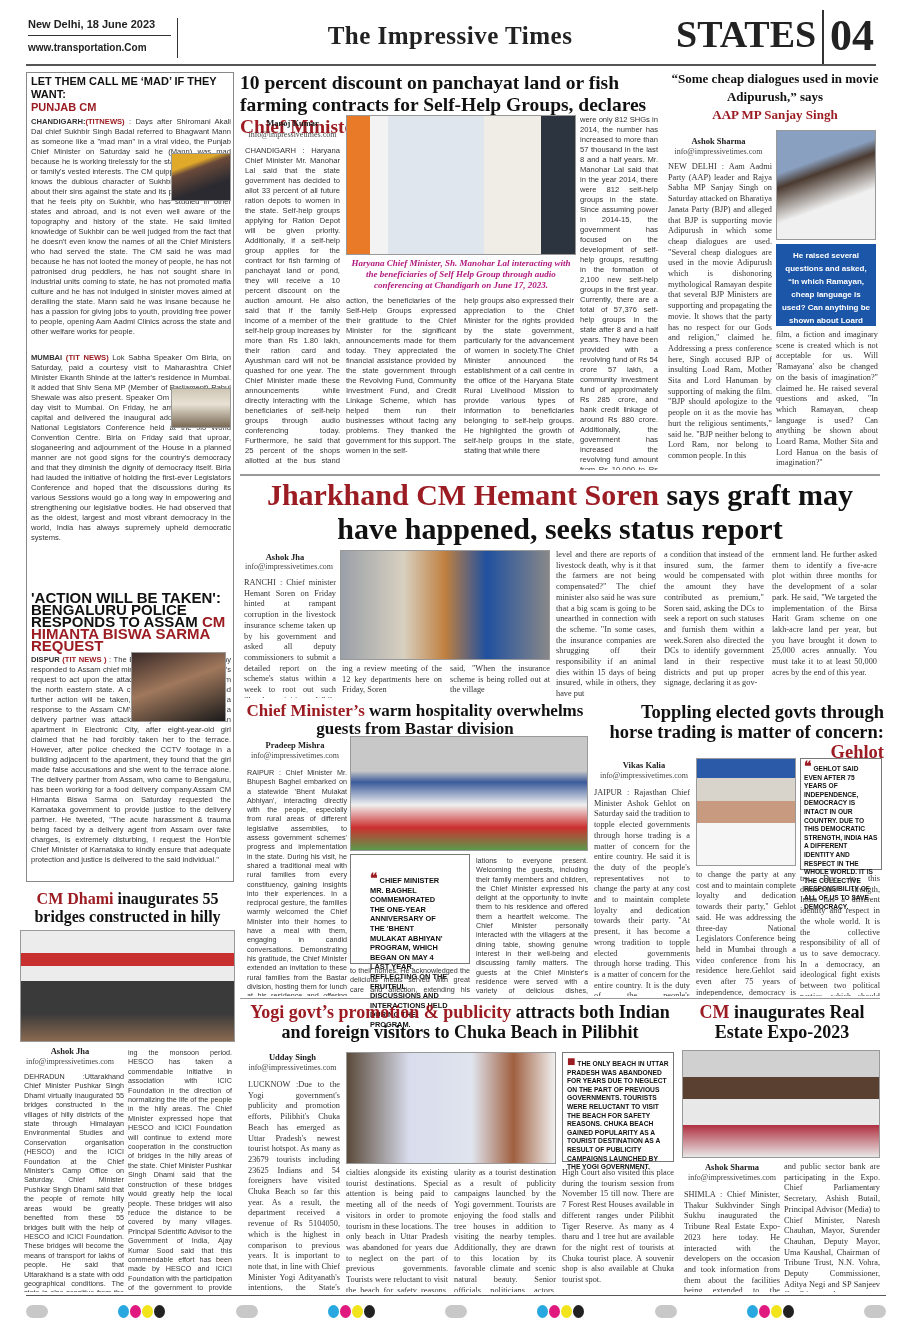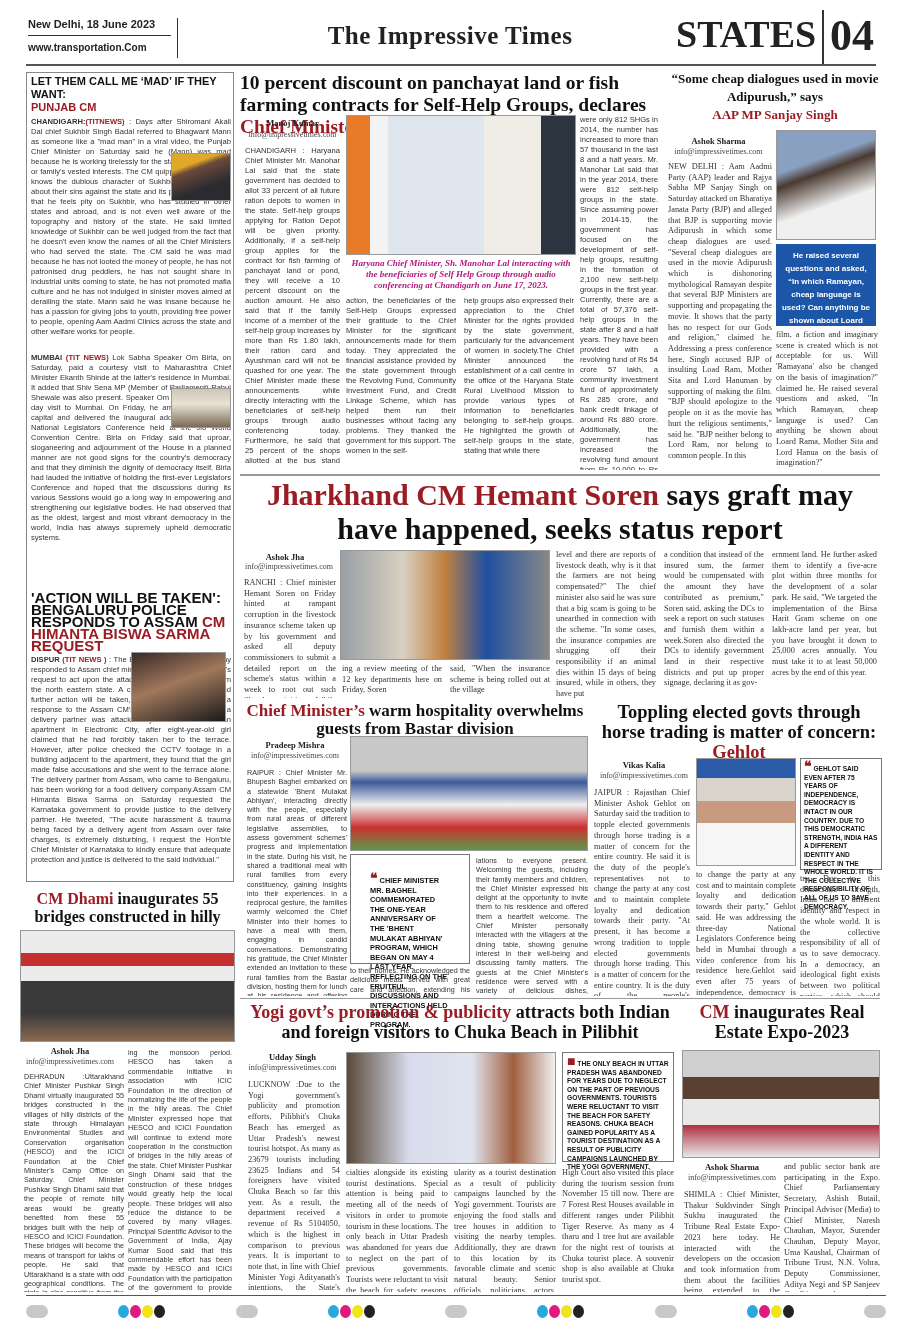--- a/index.html
+++ b/index.html
@@ -102,21 +102,21 @@
   <h2 style="font-size:17px;line-height:18px"><span class="red">Chief Minister’s</span> <span>warm hospitality overwhelms guests from Bastar division</span></h2>
 </div>
 <div class="abs byline" style="left:245px;top:740px;width:100px">Pradeep Mishra</div>
 <div class="abs email" style="left:245px;top:751px;width:100px">info@impressivetimes.com</div>
 <div class="abs txtsm sans" style="left:247px;top:768px;width:100px;height:228px;overflow:hidden;font-size:7.2px;line-height:9.3px">RAIPUR : Chief Minister Mr. Bhupesh Baghel embarked on a statewide 'Bhent Mulakat Abhiyan', interacting directly with the people, especially from rural areas of different legislative assemblies, to assess government schemes' progress and implementation in the state. During his visit, he shared a traditional meal with rural families from every constituency, gaining insights into their experiences. In a reciprocal gesture, the families warmly welcomed the Chief Minister into their homes to have a meal with them, engaging in candid conversations. Demonstrating his gratitude, the Chief Minister extended an invitation to these rural families from the Bastar division, hosting them for lunch at his residence and offering them exceptional hospitality. The Chief Minister graciously welcomed the guests from Bastar at his residence, expressing gratitude for their warm hospitality during his visit</div>
 <div class="abs photo" style="left:350px;top:736px;width:238px;height:115px;background:linear-gradient(180deg,#c8c8c8 0 30%,#3a5a9a 40%,#f0f0f0 60%,#cc3030 80%,#5a9a4a)"></div>
 <div class="abs quote" style="left:350px;top:854px;width:120px;height:110px;font-size:7.4px;line-height:9.6px"><span class="red" style="font-size:14px">❝</span> <span>CHIEF MINISTER MR. BAGHEL COMMEMORATED THE ONE-YEAR ANNIVERSARY OF THE 'BHENT MULAKAT ABHIYAN' PROGRAM, WHICH BEGAN ON MAY 4 LAST YEAR. REFLECTING ON THE FRUITFUL DISCUSSIONS AND INTERACTIONS HELD DURING THE PROGRAM.</span></div>
 <div class="abs txtsm sans" style="left:350px;top:966px;width:120px;height:30px;overflow:hidden;font-size:7.2px;line-height:9.3px">to their homes. He acknowledged the delicious meals served with great care and affection, extending his congratu-</div>
 <div class="abs txtsm sans" style="left:476px;top:856px;width:112px;height:140px;overflow:hidden;font-size:7.2px;line-height:9.3px">lations to everyone present. Welcoming the guests, including their family members and children, the Chief Minister expressed his delight at the opportunity to invite them to his residence and offered them a heartfelt welcome. The Chief Minister personally interacted with the villagers at the dining table, showing genuine interest in their well-being and discussing family matters. The guests at the Chief Minister's residence were served with a variety of delicious dishes, including 'Lai Badi', 'Ramkeliya Kadhi', 'Lauki ki Kheer', and 'Mawa Bati'.</div>
 
-<div class="abs" style="left:594px;top:702px;width:290px;text-align:center">
+<div class="abs" style="left:594px;top:702px;width:290px;text-align:right">
   <h2 style="font-size:18.5px;line-height:20px"><span>Toppling elected govts through horse trading is matter of concern:</span> <span class="red">Gehlot</span></h2>
 </div>
 <div class="abs byline" style="left:594px;top:760px;width:100px">Vikas Kalia</div>
 <div class="abs email" style="left:594px;top:771px;width:100px">info@impressivetimes.com</div>
 <div class="abs txt" style="left:594px;top:788px;width:96px;height:208px;overflow:hidden">JAIPUR : Rajasthan Chief Minister Ashok Gehlot on Saturday said the tradition to topple elected governments through horse trading is a matter of concern for the entire country. He said it is the duty of the people's representatives not to change the party at any cost and to maintain complete loyalty and dedication towards their party. "At present, it has become a wrong tradition to topple elected governments through horse trading. This is a matter of concern for the entire country. It is the duty of the people's representatives not</div>
 <div class="abs photo" style="left:696px;top:758px;width:100px;height:108px;background:linear-gradient(180deg,#2a5aa8 0 18%,#d8d4cc 18% 40%,#c89a80 40% 60%,#f6f6f6 60%)"></div>
 <div class="abs txt" style="left:696px;top:870px;width:100px;height:126px;overflow:hidden">to change the party at any cost and to maintain complete loyalty and dedication towards their party," Gehlot said. He was addressing the three-day National Legislators Conference being held in Mumbai through a video conference from his residence here.Gehlot said even after 75 years of independence, democracy is intact in our coun-</div>
 <div class="abs quote" style="left:800px;top:758px;width:82px;height:112px;font-size:6.6px;line-height:8.6px;padding:3px"><span class="red" style="font-size:14px">❝</span> <span>GEHLOT SAID EVEN AFTER 75 YEARS OF INDEPENDENCE, DEMOCRACY IS INTACT IN OUR COUNTRY. DUE TO THIS DEMOCRATIC STRENGTH, INDIA HAS A DIFFERENT IDENTITY AND RESPECT IN THE WHOLE WORLD. IT IS THE COLLECTIVE RESPONSIBILITY OF ALL OF US TO SAVE DEMOCRACY.</span></div>
 <div class="abs txt" style="left:800px;top:874px;width:80px;height:122px;overflow:hidden">try. Due to this democratic strength, India has a different identity and respect in the whole world. It is the collective responsibility of all of us to save democracy. In a democracy, an ideological fight exists between two political parties, which should never be made personal, the Congress leader said.</div>
 

